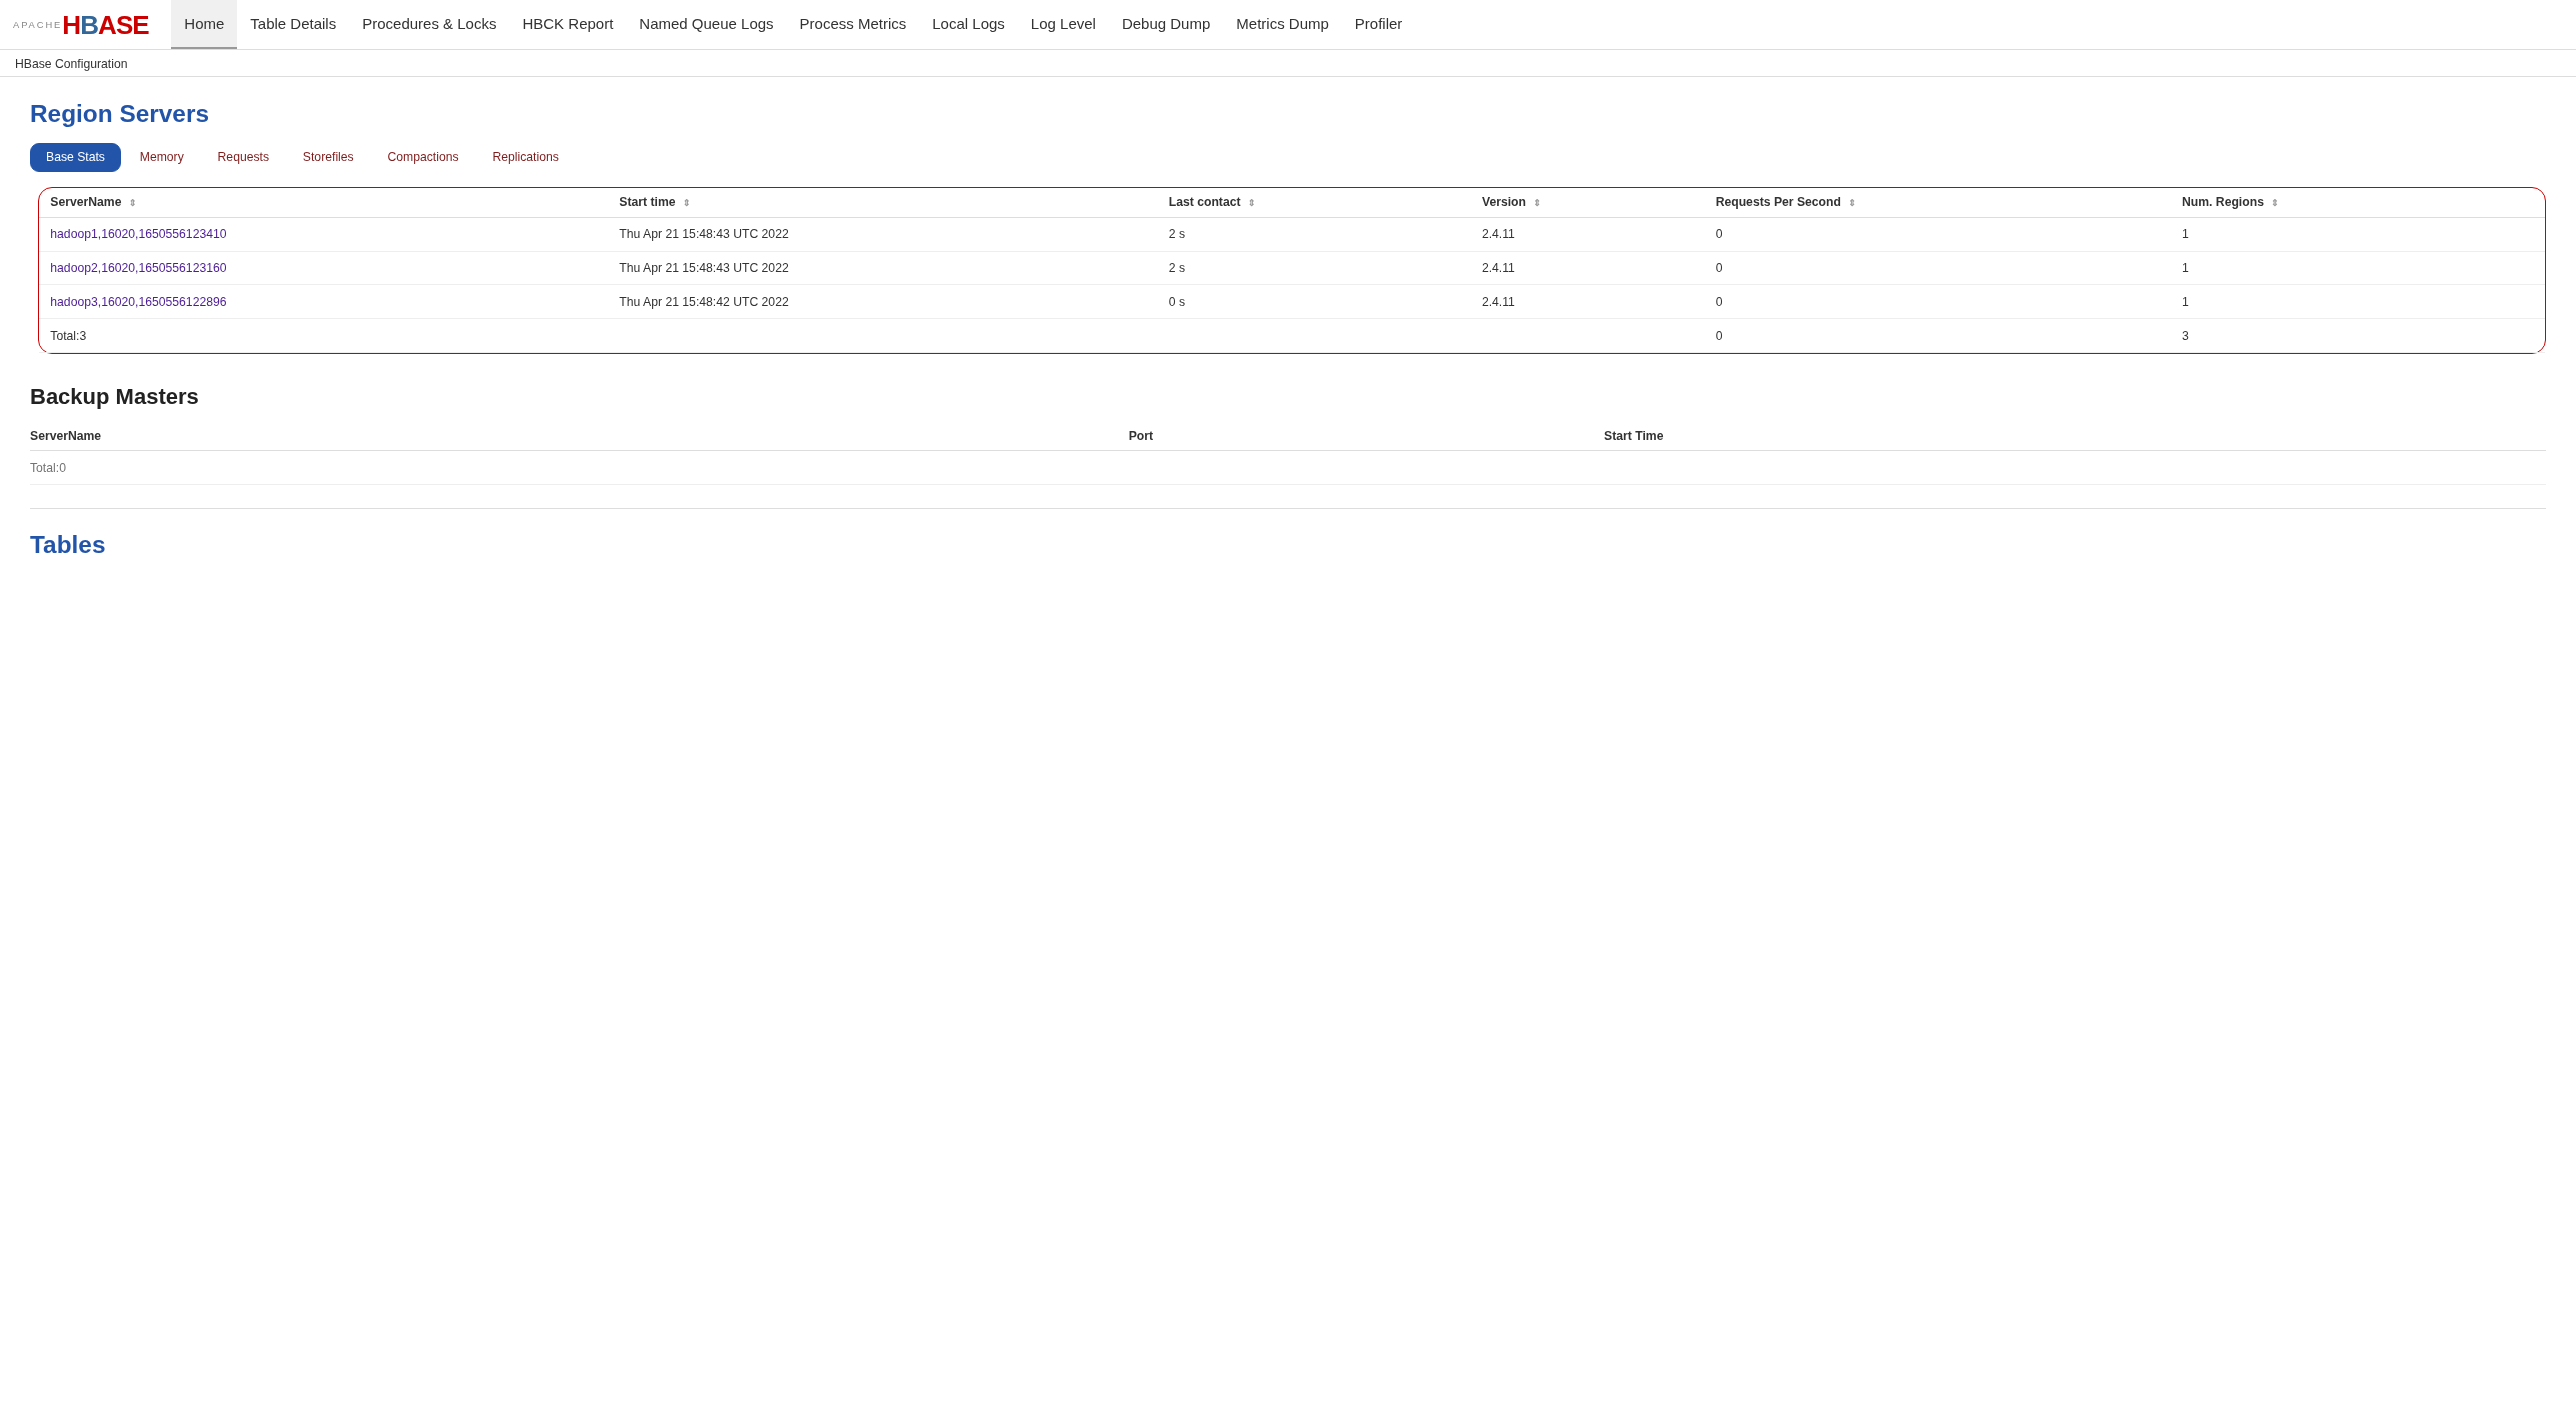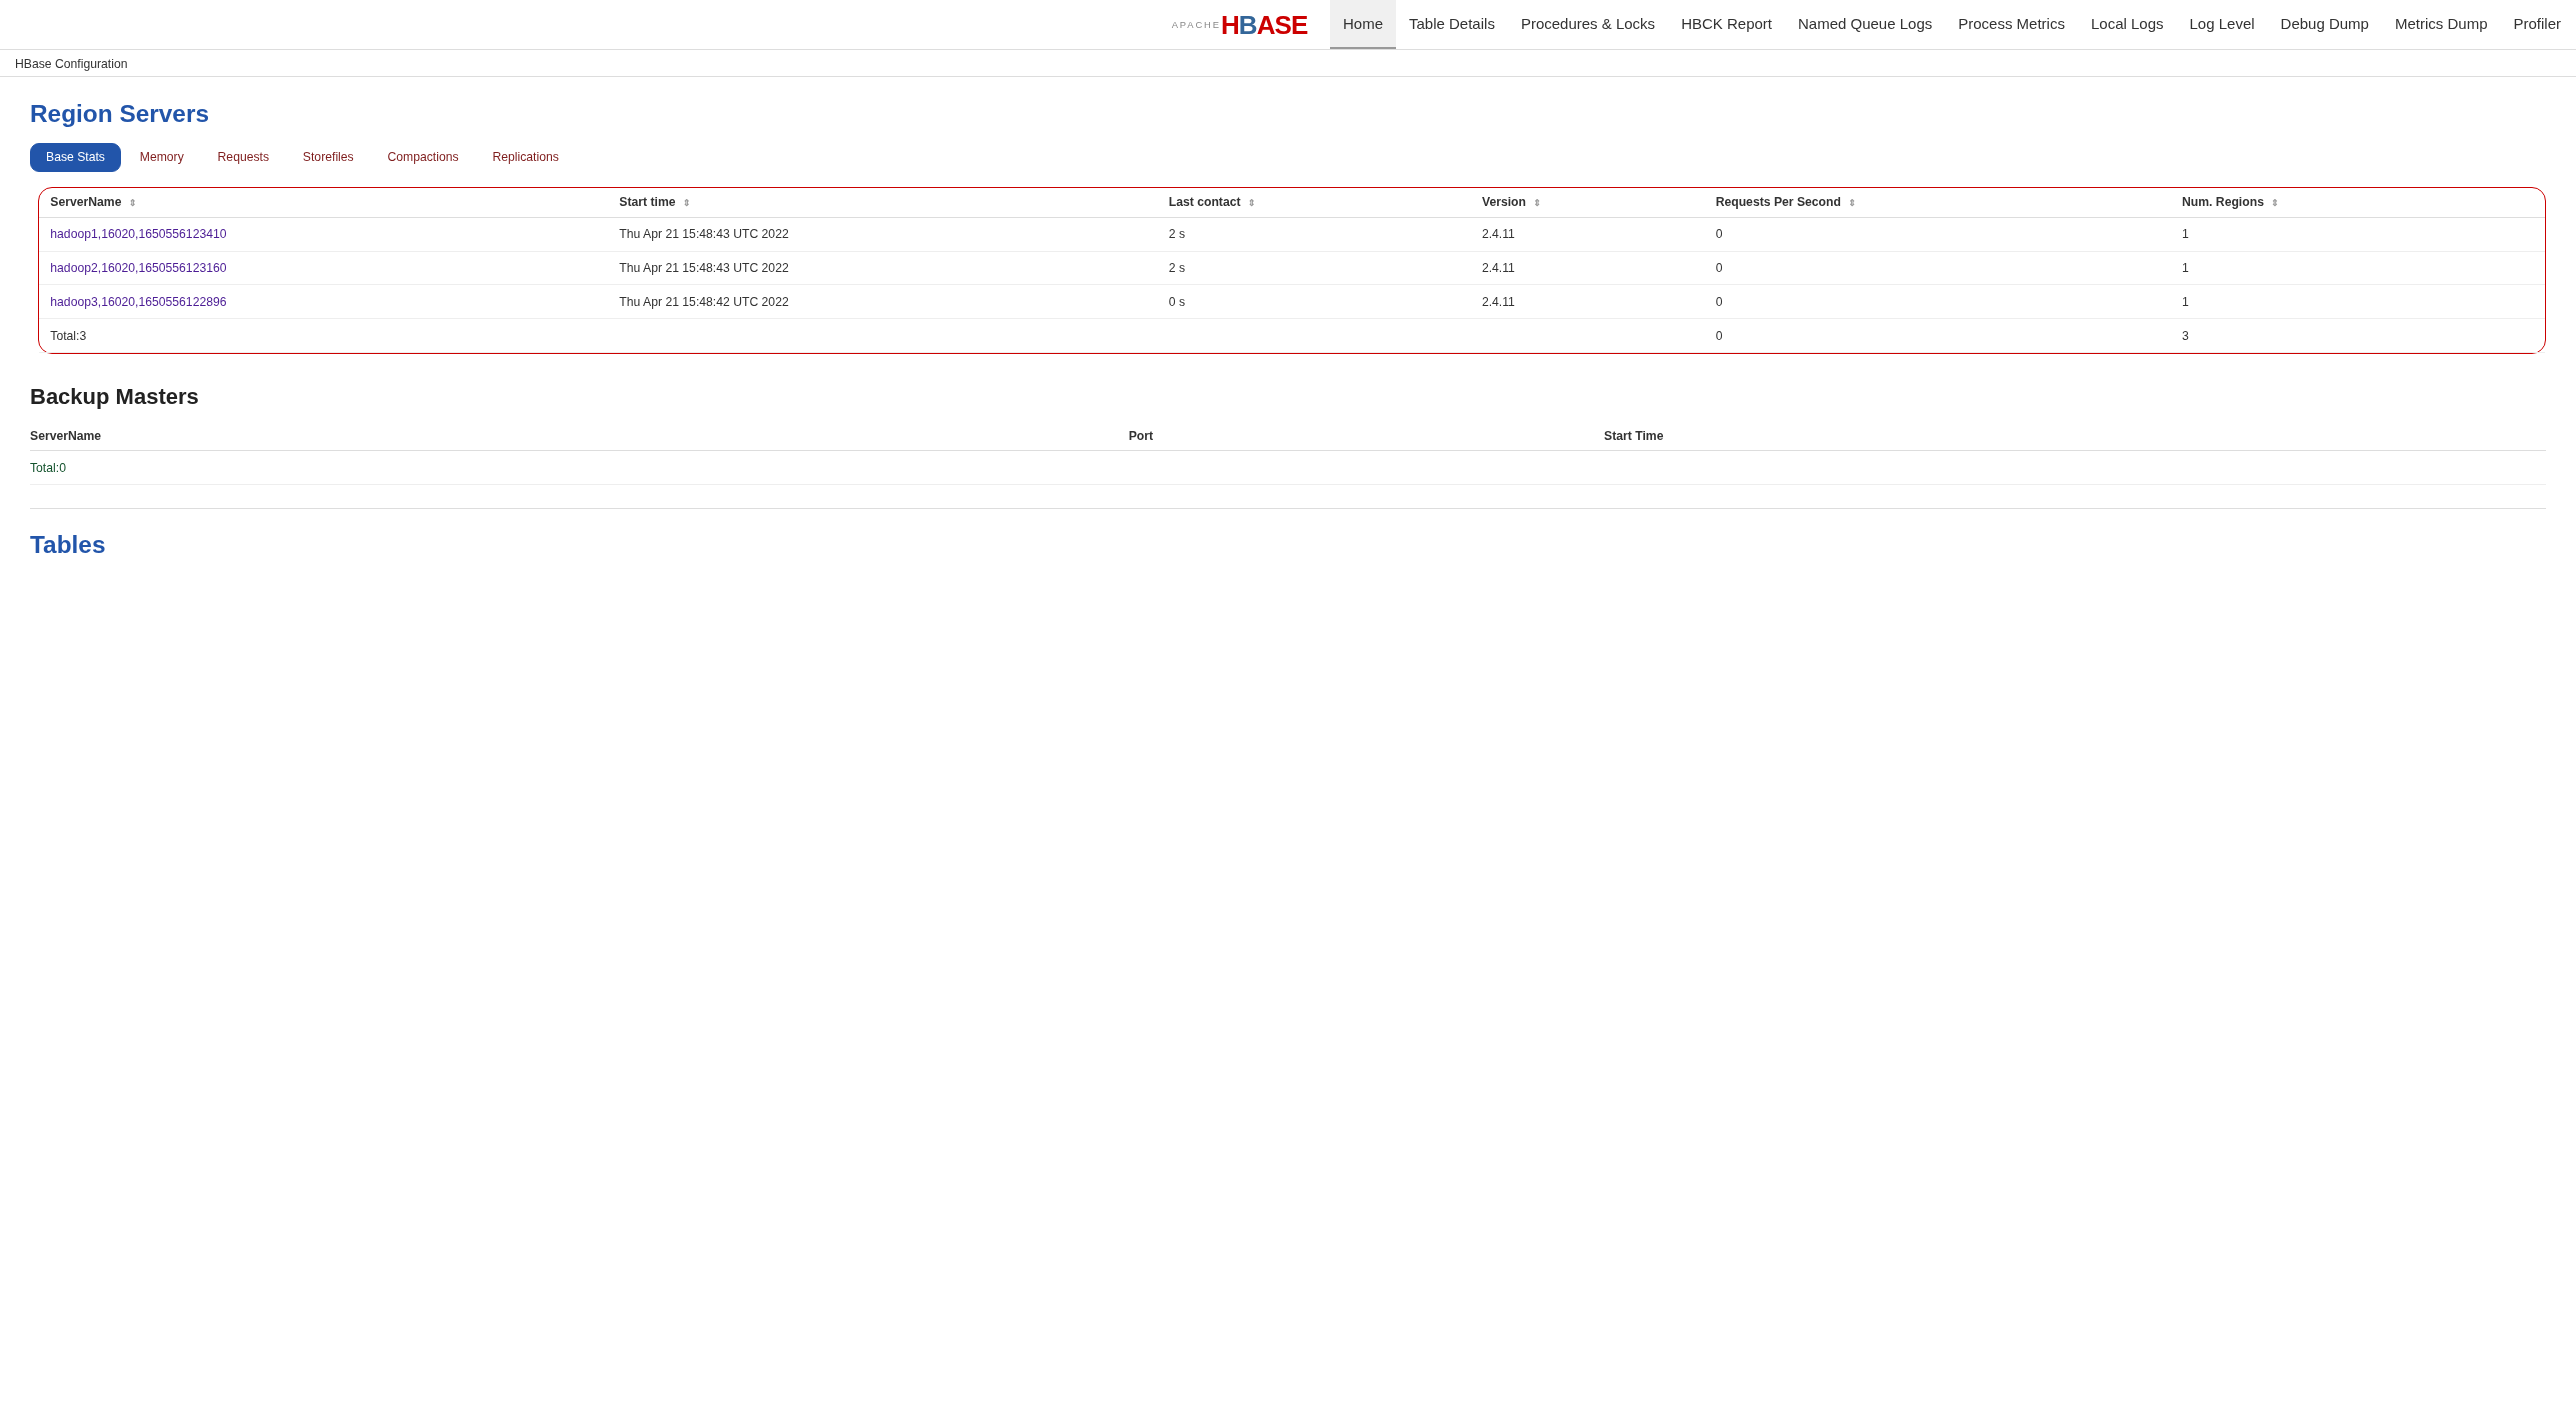--- a/index.html
+++ b/index.html
@@ -1,19 +1,19 @@
 <!DOCTYPE html>
 <html style="font-size:15px"><head>
   <meta charset="utf-8">
   <style>
     * { box-sizing: border-box; margin: 0; padding: 0; }
     body { font-family: -apple-system, BlinkMacSystemFont, "Segoe UI", Helvetica, Arial, sans-serif; font-size: 13px; color: #333; background: #fff; }
 
     
-    .top-nav { display: flex; align-items: stretch; border-bottom: 0.9px solid #ddd; padding: 0 2px; background: #fff; justify-content: flex-end; }
+    .top-nav { display: flex; align-items: stretch; border-bottom: 0.9px solid #ddd; padding: 0 13px; background: #fff; }
     .logo { display: flex; align-items: center; padding: 7.5px 15px 7.5px 0; margin-right: 7.5px; }
     .logo-apache { font-size: 9.4px; color: #888; letter-spacing: 1.9px; text-transform: uppercase; display: block; }
     .logo-hbase { font-size: 26px; font-weight: 900; color: #cc0000; letter-spacing: -0.9px; display: block; line-height: 1; }
     .logo-hbase span { color: #336699; }
     .nav-item { display: flex; align-items: center; padding: 15px 13px; font-size: 15px; color: #333; cursor: pointer; border-bottom: 2.8px solid transparent; text-decoration: none; white-space: nowrap; }
     .nav-item.active { background: #f0f0f0; border-bottom: 2.8px solid #999; font-weight: 500; }
 
     .sub-nav { padding: 5.6px 15px; border-bottom: 0.9px solid #ddd; background: #fff; }
     .sub-nav a { font-size: 12.2px; color: #333; text-decoration: none; cursor: pointer; }
 
@@ -41,21 +41,21 @@
 
     .table-wrapper { border: 1.9px solid #cc0000; border-radius: 14px; margin-bottom: 30px; margin-left: 8px; }
     .table-wrapper .data-table td:last-child,
     .table-wrapper .data-table th:last-child { padding-right: 22.5px; }
 
     .section-divider { border: none; border-top: 0.9px solid #ddd; margin: 22.5px 0; }
 
     
     .plain-table { width: 100%; border-collapse: collapse; font-size: 12.2px; margin-bottom: 15px; }
     .plain-table th { text-align: left; padding: 7.5px 11.3px 7.5px 0; font-weight: 600; color: #333; border-bottom: 0.9px solid #ddd; }
-    .plain-table td { padding: 9.4px 11.3px 9.4px 0; border-bottom: 0.9px solid #eee; color: #14532d; margin-left: 45px; }
+    .plain-table td { padding: 9.4px 11.3px 9.4px 0; border-bottom: 0.9px solid #eee; color: #737373; margin-left: 45px; }
     .plain-table .total-row td { border-top: 0.9px solid #ddd; }
   </style>
 </head>
 <body>
 
 <div class="top-nav">
   <div class="logo">
     <span class="logo-apache">APACHE</span>
     <span class="logo-hbase">
       H<span>B</span>ASE

